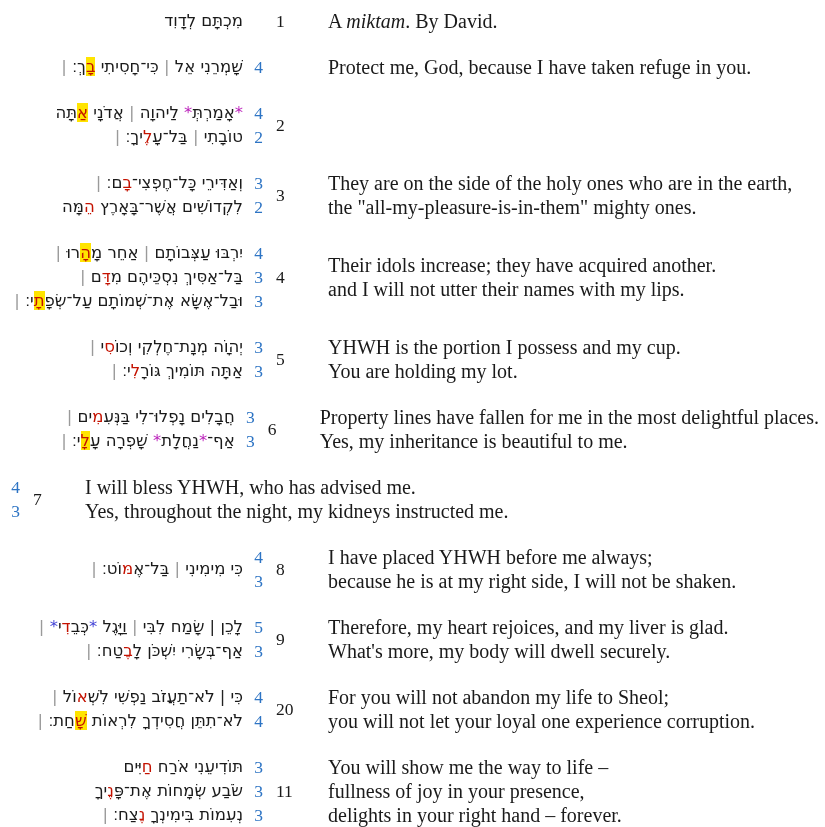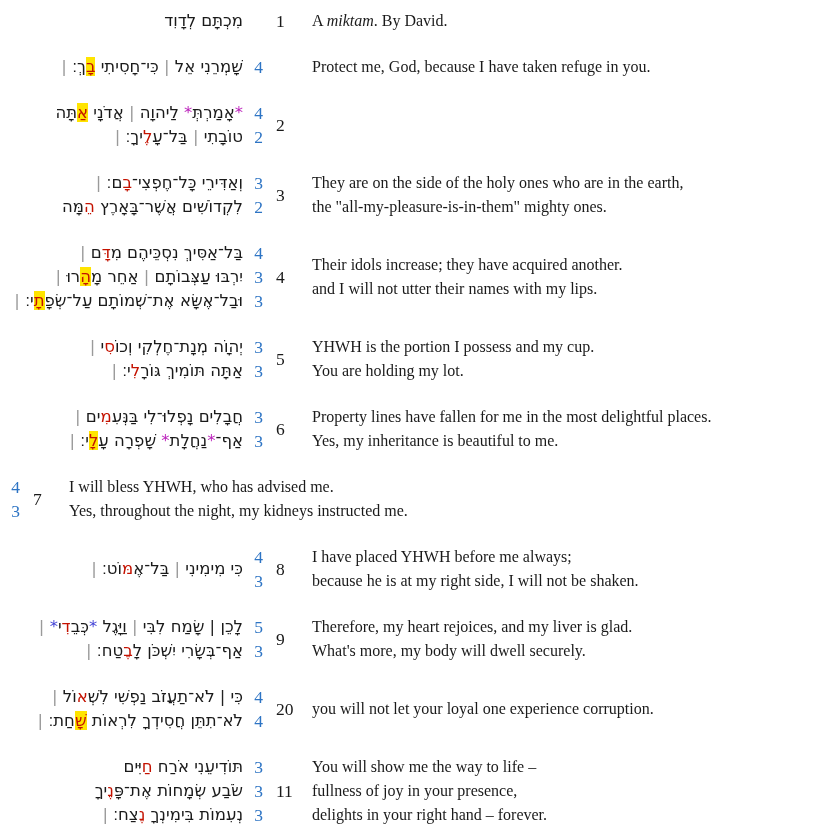--- a/index.html
+++ b/index.html
@@ -18,21 +18,21 @@
     font-size:16.5px;line-height:24px;white-space:nowrap;
   }
   .col-count{width:20px;text-align:right;flex-shrink:0;}
   .count-line{
     font-size:17.5px;line-height:24px;color:var(--blue,#2d74c4);
     min-height:24px;
   }
   .col-verse{width:36px;flex-shrink:0;padding-left:13px;box-sizing:border-box;}
   .verse-num{font-size:17.5px;line-height:24px;}
   .col-eng{flex:1;padding-left:13px;}
-  .eng-line{font-size:16px;line-height:24px;white-space:nowrap;min-height:24px;}
+  .eng-line{font-size:20px;line-height:24px;white-space:nowrap;min-height:24px;margin-left:16px;}
   .seg-red{color:var(--red,#c41200);}
   .seg-hl{color:var(--red,#c41200);background:var(--hl,#ffe400);}
   .seg-pipe{color:var(--pipe,#9a9a9a);}
   .seg-paseq{color:#222;}
   .seg-ast-m{color:var(--astm,#bb22bb);}
   .seg-ast-b{color:var(--astb,#4343d6);}
   .seg-italic{font-style:italic;}
 </style>
 </head>
 <body>
@@ -92,22 +92,22 @@
         <div class="col-verse">
           <div class="verse-num">3</div>
         </div>
         <div class="col-eng">
           <div class="eng-line"><span class="seg">They are on the side of the holy ones who are in the earth,</span></div>
           <div class="eng-line"><span class="seg">the "all-my-pleasure-is-in-them" mighty ones.</span></div>
         </div>
       </div>
       <div class="group">
         <div class="col-heb">
+          <div class="heb-line" dir="rtl"><span class="seg">יִרְבּוּ עַצְּבוֹתָם</span><span class="seg seg-pipe"> | </span><span class="seg">אַחֵר מָ</span><span class="seg seg-hl">הָ</span><span class="seg">רוּ</span><span class="seg seg-pipe"> |</span></div>
           <div class="heb-line" dir="rtl"><span class="seg">בַּל־אַסִּיךְ נִסְכֵּיהֶם מִ</span><span class="seg seg-red">דָּ</span><span class="seg">ם</span><span class="seg seg-pipe"> |</span></div>
-          <div class="heb-line" dir="rtl"><span class="seg">יִרְבּוּ עַצְּבוֹתָם</span><span class="seg seg-pipe"> | </span><span class="seg">אַחֵר מָ</span><span class="seg seg-hl">הָ</span><span class="seg">רוּ</span><span class="seg seg-pipe"> |</span></div>
           <div class="heb-line" dir="rtl"><span class="seg">וּבַל־אֶשָּׂא אֶת־שְׁמוֹתָם עַל־שְׂפָ</span><span class="seg seg-hl">תָ</span><span class="seg">י׃</span><span class="seg seg-pipe"> |</span></div>
         </div>
         <div class="col-count">
           <div class="count-line">4</div>
           <div class="count-line">3</div>
           <div class="count-line">3</div>
         </div>
         <div class="col-verse">
           <div class="verse-num">4</div>
         </div>
@@ -202,20 +202,21 @@
           <div class="heb-line" dir="rtl"><span class="seg">לֹא־תִתֵּן חֲסִידְךָ לִרְאוֹת </span><span class="seg seg-hl">שָׁ</span><span class="seg">חַת׃</span><span class="seg seg-pipe"> |</span></div>
         </div>
         <div class="col-count">
           <div class="count-line">4</div>
           <div class="count-line">4</div>
         </div>
         <div class="col-verse">
           <div class="verse-num">20</div>
         </div>
         <div class="col-eng">
+          <div class="eng-line"><span class="seg">For you will not abandon my life to Sheol;</span></div>
           <div class="eng-line"><span class="seg">you will not let your loyal one experience corruption.</span></div>
         </div>
       </div>
       <div class="group">
         <div class="col-heb">
           <div class="heb-line" dir="rtl"><span class="seg">תּוֹדִיעֵנִי אֹרַח </span><span class="seg seg-red">חַ</span><span class="seg">יִּים</span></div>
           <div class="heb-line" dir="rtl"><span class="seg">שֹׂבַע שְׂמָחוֹת אֶת־פָּ</span><span class="seg seg-red">נֶ</span><span class="seg">יךָ</span></div>
           <div class="heb-line" dir="rtl"><span class="seg">נְעִמוֹת בִּימִינְךָ </span><span class="seg seg-red">נֶ</span><span class="seg">צַח׃</span><span class="seg seg-pipe"> |</span></div>
         </div>
         <div class="col-count">

